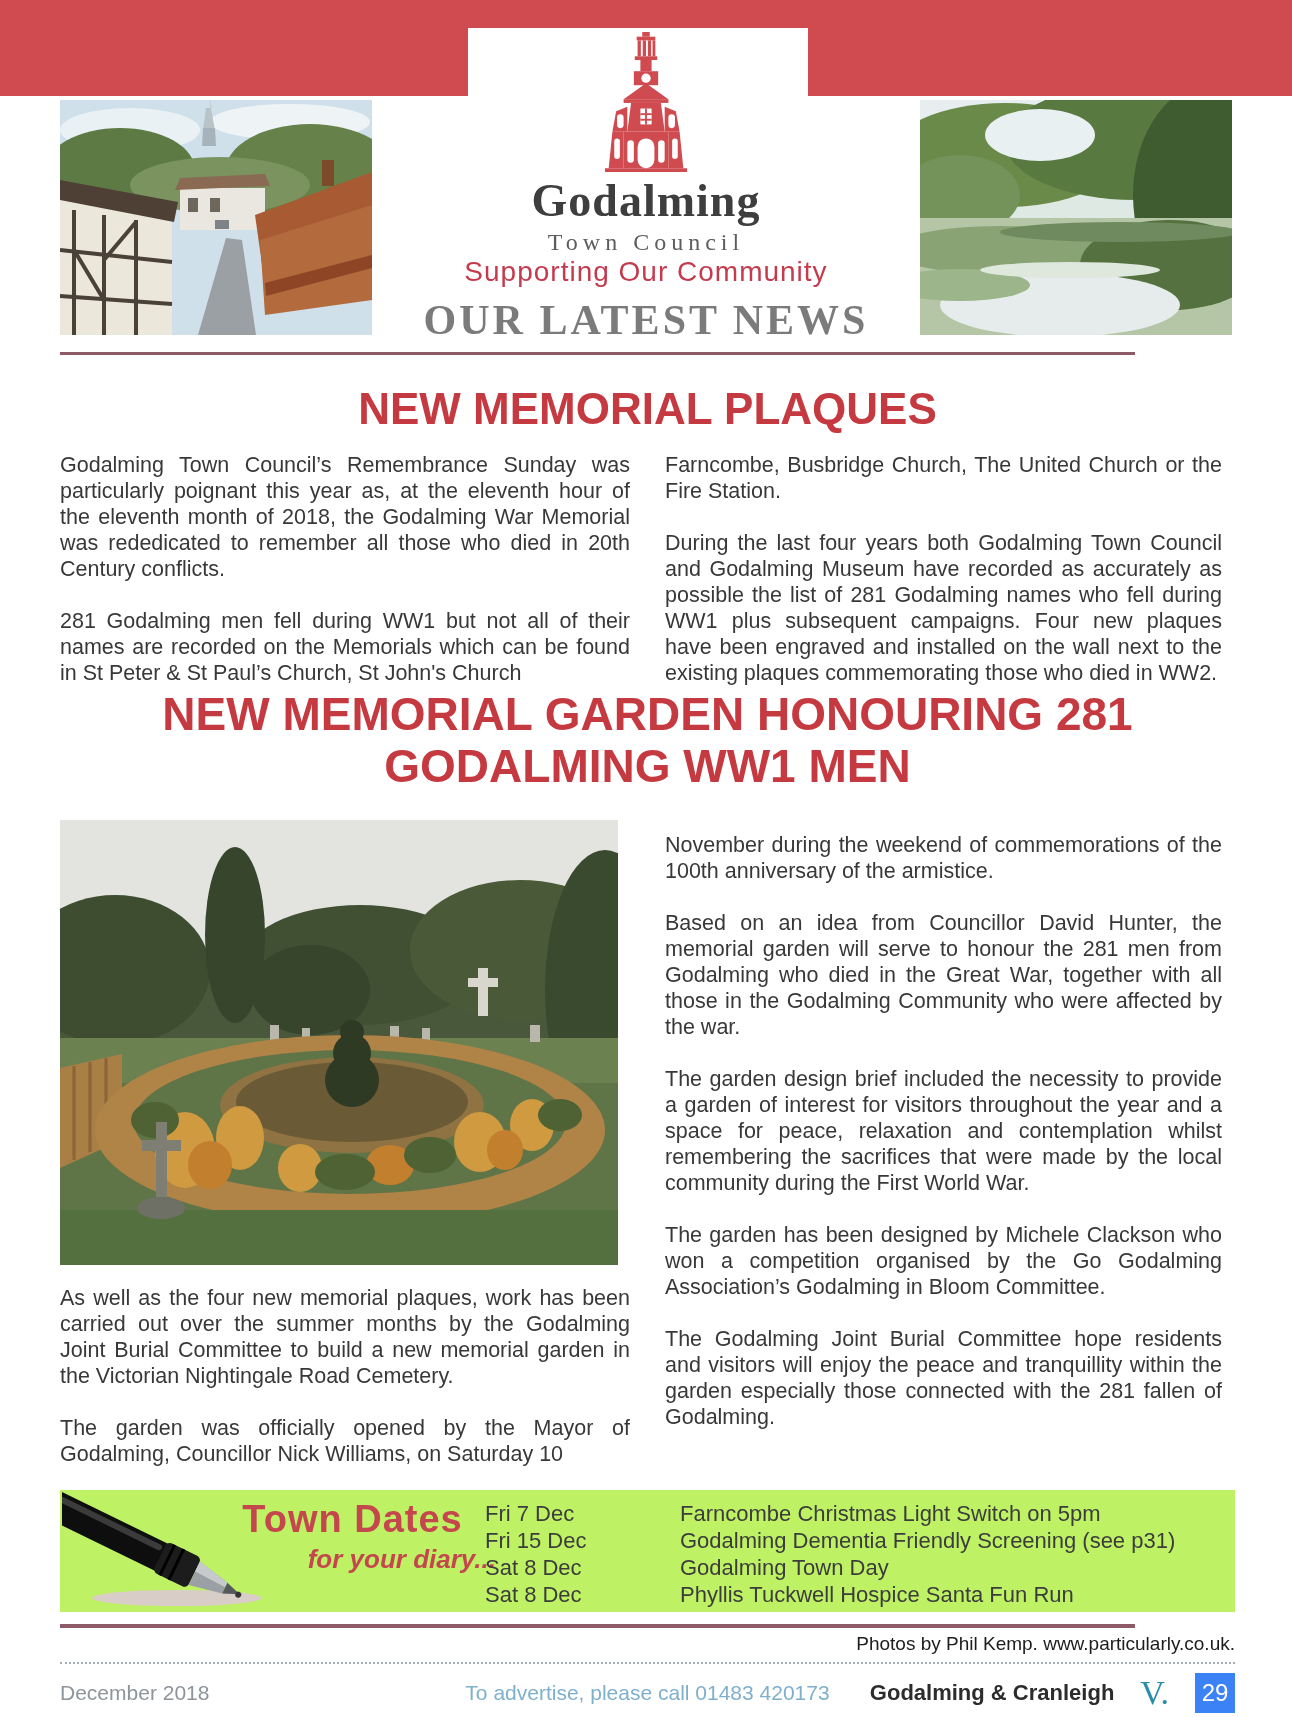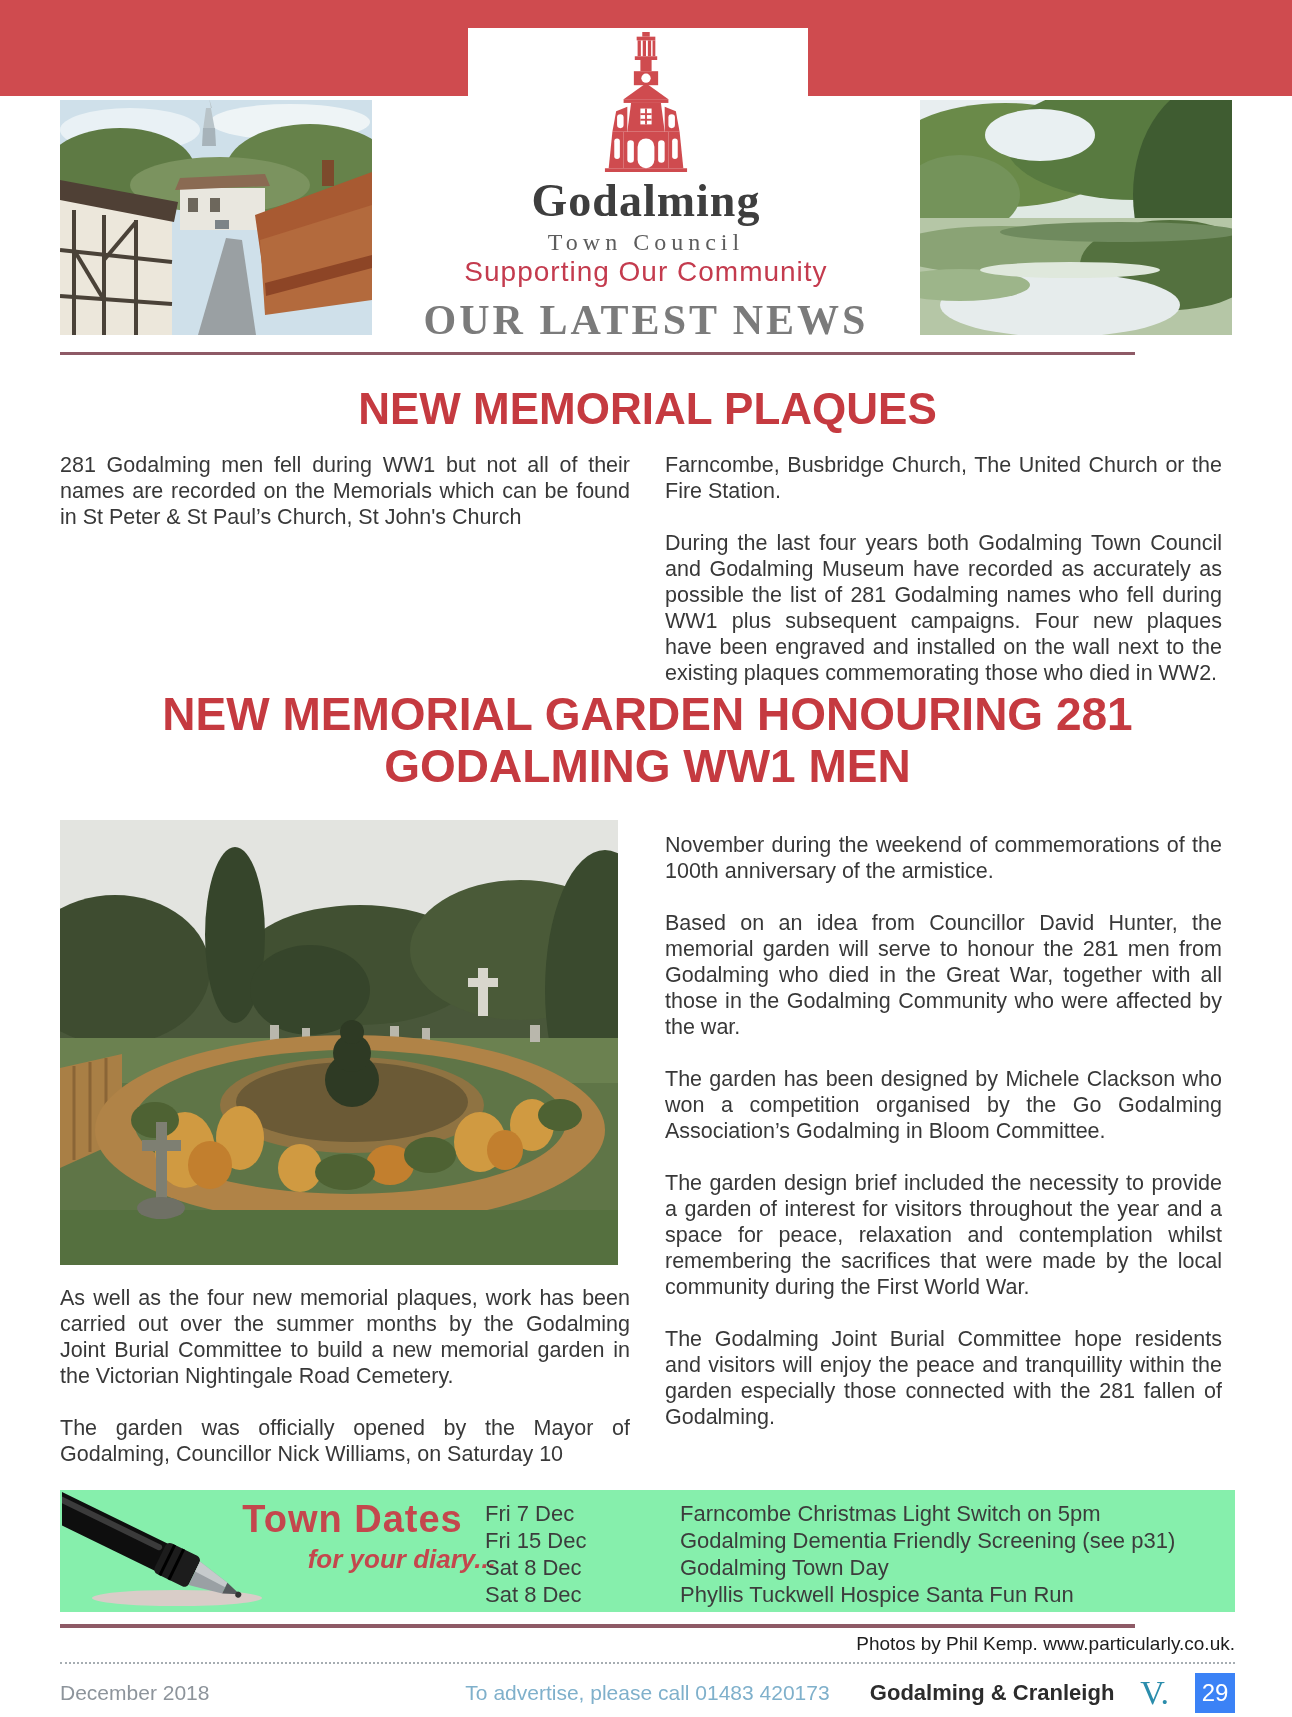--- a/index.html
+++ b/index.html
@@ -33,21 +33,21 @@
   .cols{position:absolute;left:60px;width:1162px;display:grid;
         grid-template-columns:570px 557px;column-gap:35px;}
   .cols-plaques{top:452px;}
   .cols-garden{top:820px;}
   .col p{margin:0 0 26px 0;font-size:21.5px;line-height:26px;text-align:justify;color:#383838;}
   .col p:last-child{margin-bottom:0;}
   .garden-photo{display:block;width:558px;height:445px;margin-bottom:20px;}
   .col-offset{padding-top:12px;}
 
   
-  .town-dates{position:absolute;top:1490px;left:60px;width:1175px;height:122px;background:#86efac;}
+  .town-dates{position:absolute;top:1490px;left:60px;width:1175px;height:122px;background:#bef264;}
   .pen-svg{position:absolute;left:2px;top:2px;width:215px;height:118px;}
   .td-titles{position:absolute;left:125px;top:8px;width:335px;text-align:center;}
   .td-title{font-size:38px;font-weight:bold;color:#c4474d;letter-spacing:1px;}
   .td-sub{font-size:26px;font-weight:bold;font-style:italic;color:#c4474d;
           text-align:right;padding-right:24px;margin-top:3px;}
   .td-list{position:absolute;left:425px;top:10px;right:15px;}
   .td-row{display:flex;font-size:22px;line-height:27px;color:#3c3c3c;}
   .td-date{width:195px;flex:0 0 195px;}
   .td-event{flex:1;}
 
@@ -166,20 +166,21 @@
     <div class="logo-sub">Town Council</div>
   </div>
 
   <div class="tagline">Supporting Our Community</div>
   <div class="news-heading">OUR LATEST NEWS</div>
   <div class="rule rule-top"></div>
 
   <h1 class="article-title t1">NEW MEMORIAL PLAQUES</h1>
   <div class="cols cols-plaques">
     <div class="col">
+      <p>Godalming Town Council’s Remembrance Sunday was particularly poignant this year as, at the eleventh hour of the eleventh month of 2018, the Godalming War Memorial was rededicated to remember all those who died in 20th Century conflicts.</p>
       <p>281 Godalming men fell during WW1 but not all of their names are recorded on the Memorials which can be found in St Peter &amp; St Paul’s Church, St John's Church</p>
     </div>
     <div class="col">
       <p>Farncombe, Busbridge Church, The United Church or the Fire Station.</p>
       <p>During the last four years both Godalming Town Council and Godalming Museum have recorded as accurately as possible the list of 281 Godalming names who fell during WW1 plus subsequent campaigns. Four new plaques have been engraved and installed on the wall next to the existing plaques commemorating those who died in WW2.</p>
     </div>
   </div>
 
   <h2 class="article-title t2"><span>NEW MEMORIAL GARDEN HONOURING 281</span><br><span>GODALMING WW1 MEN</span></h2>
 
@@ -242,22 +243,22 @@
         <rect x="96" y="302" width="11" height="82" fill="#7e7f72"></rect>
         <rect x="82" y="320" width="39" height="11" fill="#7e7f72"></rect>
         <ellipse cx="101" cy="388" rx="24" ry="11" fill="#6f7065"></ellipse>
       </svg>
       <p>As well as the four new memorial plaques, work has been carried out over the summer months by the Godalming Joint Burial Committee to build a new memorial garden in the Victorian Nightingale Road Cemetery.</p>
       <p>The garden was officially opened by the Mayor of Godalming, Councillor Nick Williams, on Saturday 10</p>
     </div>
     <div class="col col-offset">
       <p>November during the weekend of commemorations of the 100th anniversary of the armistice.</p>
       <p>Based on an idea from Councillor David Hunter, the memorial garden will serve to honour the 281 men from Godalming who died in the Great War, together with all those in the Godalming Community who were affected by the war.</p>
+      <p>The garden design brief included the necessity to provide a garden of interest for visitors throughout the year and a space for peace, relaxation and contemplation whilst remembering the sacrifices that were made by the local community during the First World War.</p>
       <p>The garden has been designed by Michele Clackson who won a competition organised by the Go Godalming Association’s Godalming in Bloom Committee.</p>
-      <p>The garden design brief included the necessity to provide a garden of interest for visitors throughout the year and a space for peace, relaxation and contemplation whilst remembering the sacrifices that were made by the local community during the First World War.</p>
       <p>The Godalming Joint Burial Committee hope residents and visitors will enjoy the peace and tranquillity within the garden especially those connected with the 281 fallen of Godalming.</p>
     </div>
   </div>
 
   <div class="town-dates">
     <svg class="pen-svg" viewBox="0 0 215 118">
       <ellipse cx="115" cy="106" rx="85" ry="8" fill="#d9cdc8"></ellipse>
       <g transform="translate(4,2) rotate(26)">
         <rect x="-40" y="0" width="160" height="30" rx="6" fill="#0e0e0e"></rect>
         <rect x="-40" y="4" width="150" height="6" rx="3" fill="#3b3b3b"></rect>

